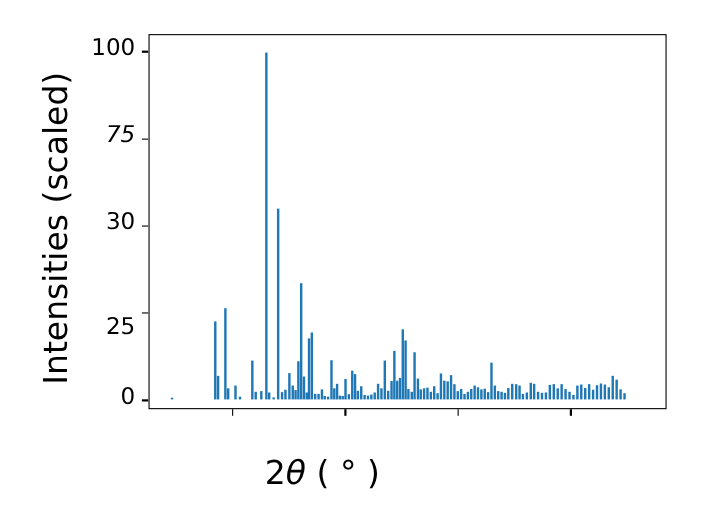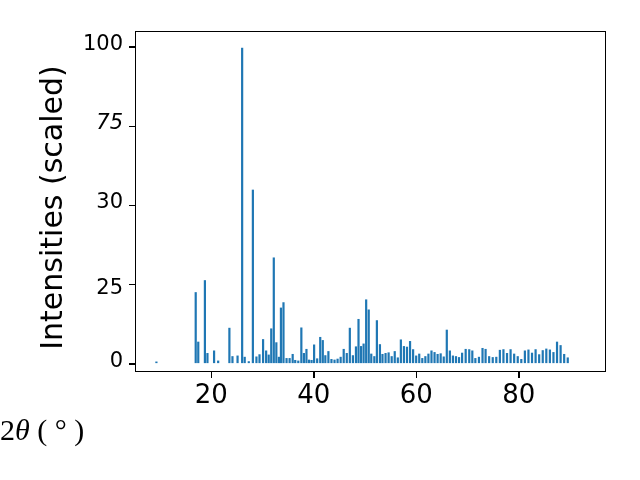--- a/index.html
+++ b/index.html
@@ -98,25 +98,24 @@
     width: 1.3px;
     height: 6px;
     background: #000000;
   }
   
   #xlabel {
     position: absolute;
     left: 0;
     top: 413px;
     width: 586px;
-    text-align: left;
+    text-align: center;
     font-size: 30px;
     color: #000000;
     white-space: nowrap;
-    font-family: Liberation Serif, serif;
   }
   #xlabel .theta { font-style: italic; }
   #ylabel {
     position: absolute;
     left: -119px;
     top: 190px;
     width: 340px;
     text-align: center;
     font-size: 30px;
     color: #000000;
@@ -125,21 +124,21 @@
     white-space: nowrap;
   }
 </style>
 </head>
 <body>
 
 <div id="figure">
 
   <div id="ytick-labels">
     <div class="ytick-label" style="top: 350.07px;">0</div>
-    <div class="ytick-label" style="top: 277px; text-align: right;">25</div>
+    <div class="ytick-label" style="top: 287px; text-align: right;">25</div>
     <div class="ytick-label" style="top: 191.465px;">30</div>
     <div class="ytick-label" style="top: 112.163px; font-style: italic;">75</div>
     <div class="ytick-label" style="top: 32.8605px;">100</div>
   </div>
   <div id="ytick-marks">
       <div class="ytick-mark" style="top: 363.42px;"></div>
       <div class="ytick-mark" style="top: 284.117px;"></div>
       <div class="ytick-mark" style="top: 204.815px;"></div>
       <div class="ytick-mark" style="top: 125.513px;"></div>
       <div class="ytick-mark" style="top: 46.2105px;"></div>
@@ -267,23 +266,17 @@
         </g>
     </svg>
   </div>
 
   <div id="xtick-marks">
       <div class="xtick-mark" style="left: 210.715px;"></div>
       <div class="xtick-mark" style="left: 313.217px;"></div>
       <div class="xtick-mark" style="left: 415.72px;"></div>
       <div class="xtick-mark" style="left: 518.223px;"></div>
     </div>
-  <div id="xtick-labels">
-    <div class="xtick-label" style="left: 211.365px;">20</div>
-    <div class="xtick-label" style="left: 313.867px;">40</div>
-    <div class="xtick-label" style="left: 416.37px;">60</div>
-    <div class="xtick-label" style="left: 518.873px;">80</div>
-  </div>
 
   <div id="xlabel"><span>2</span><span class="theta">θ</span><span> </span><span>(</span><span> </span><span>°</span><span> </span><span>)</span></div>
   <div id="ylabel">Intensities (scaled)</div>
 
 </div>
 
 </body></html>

